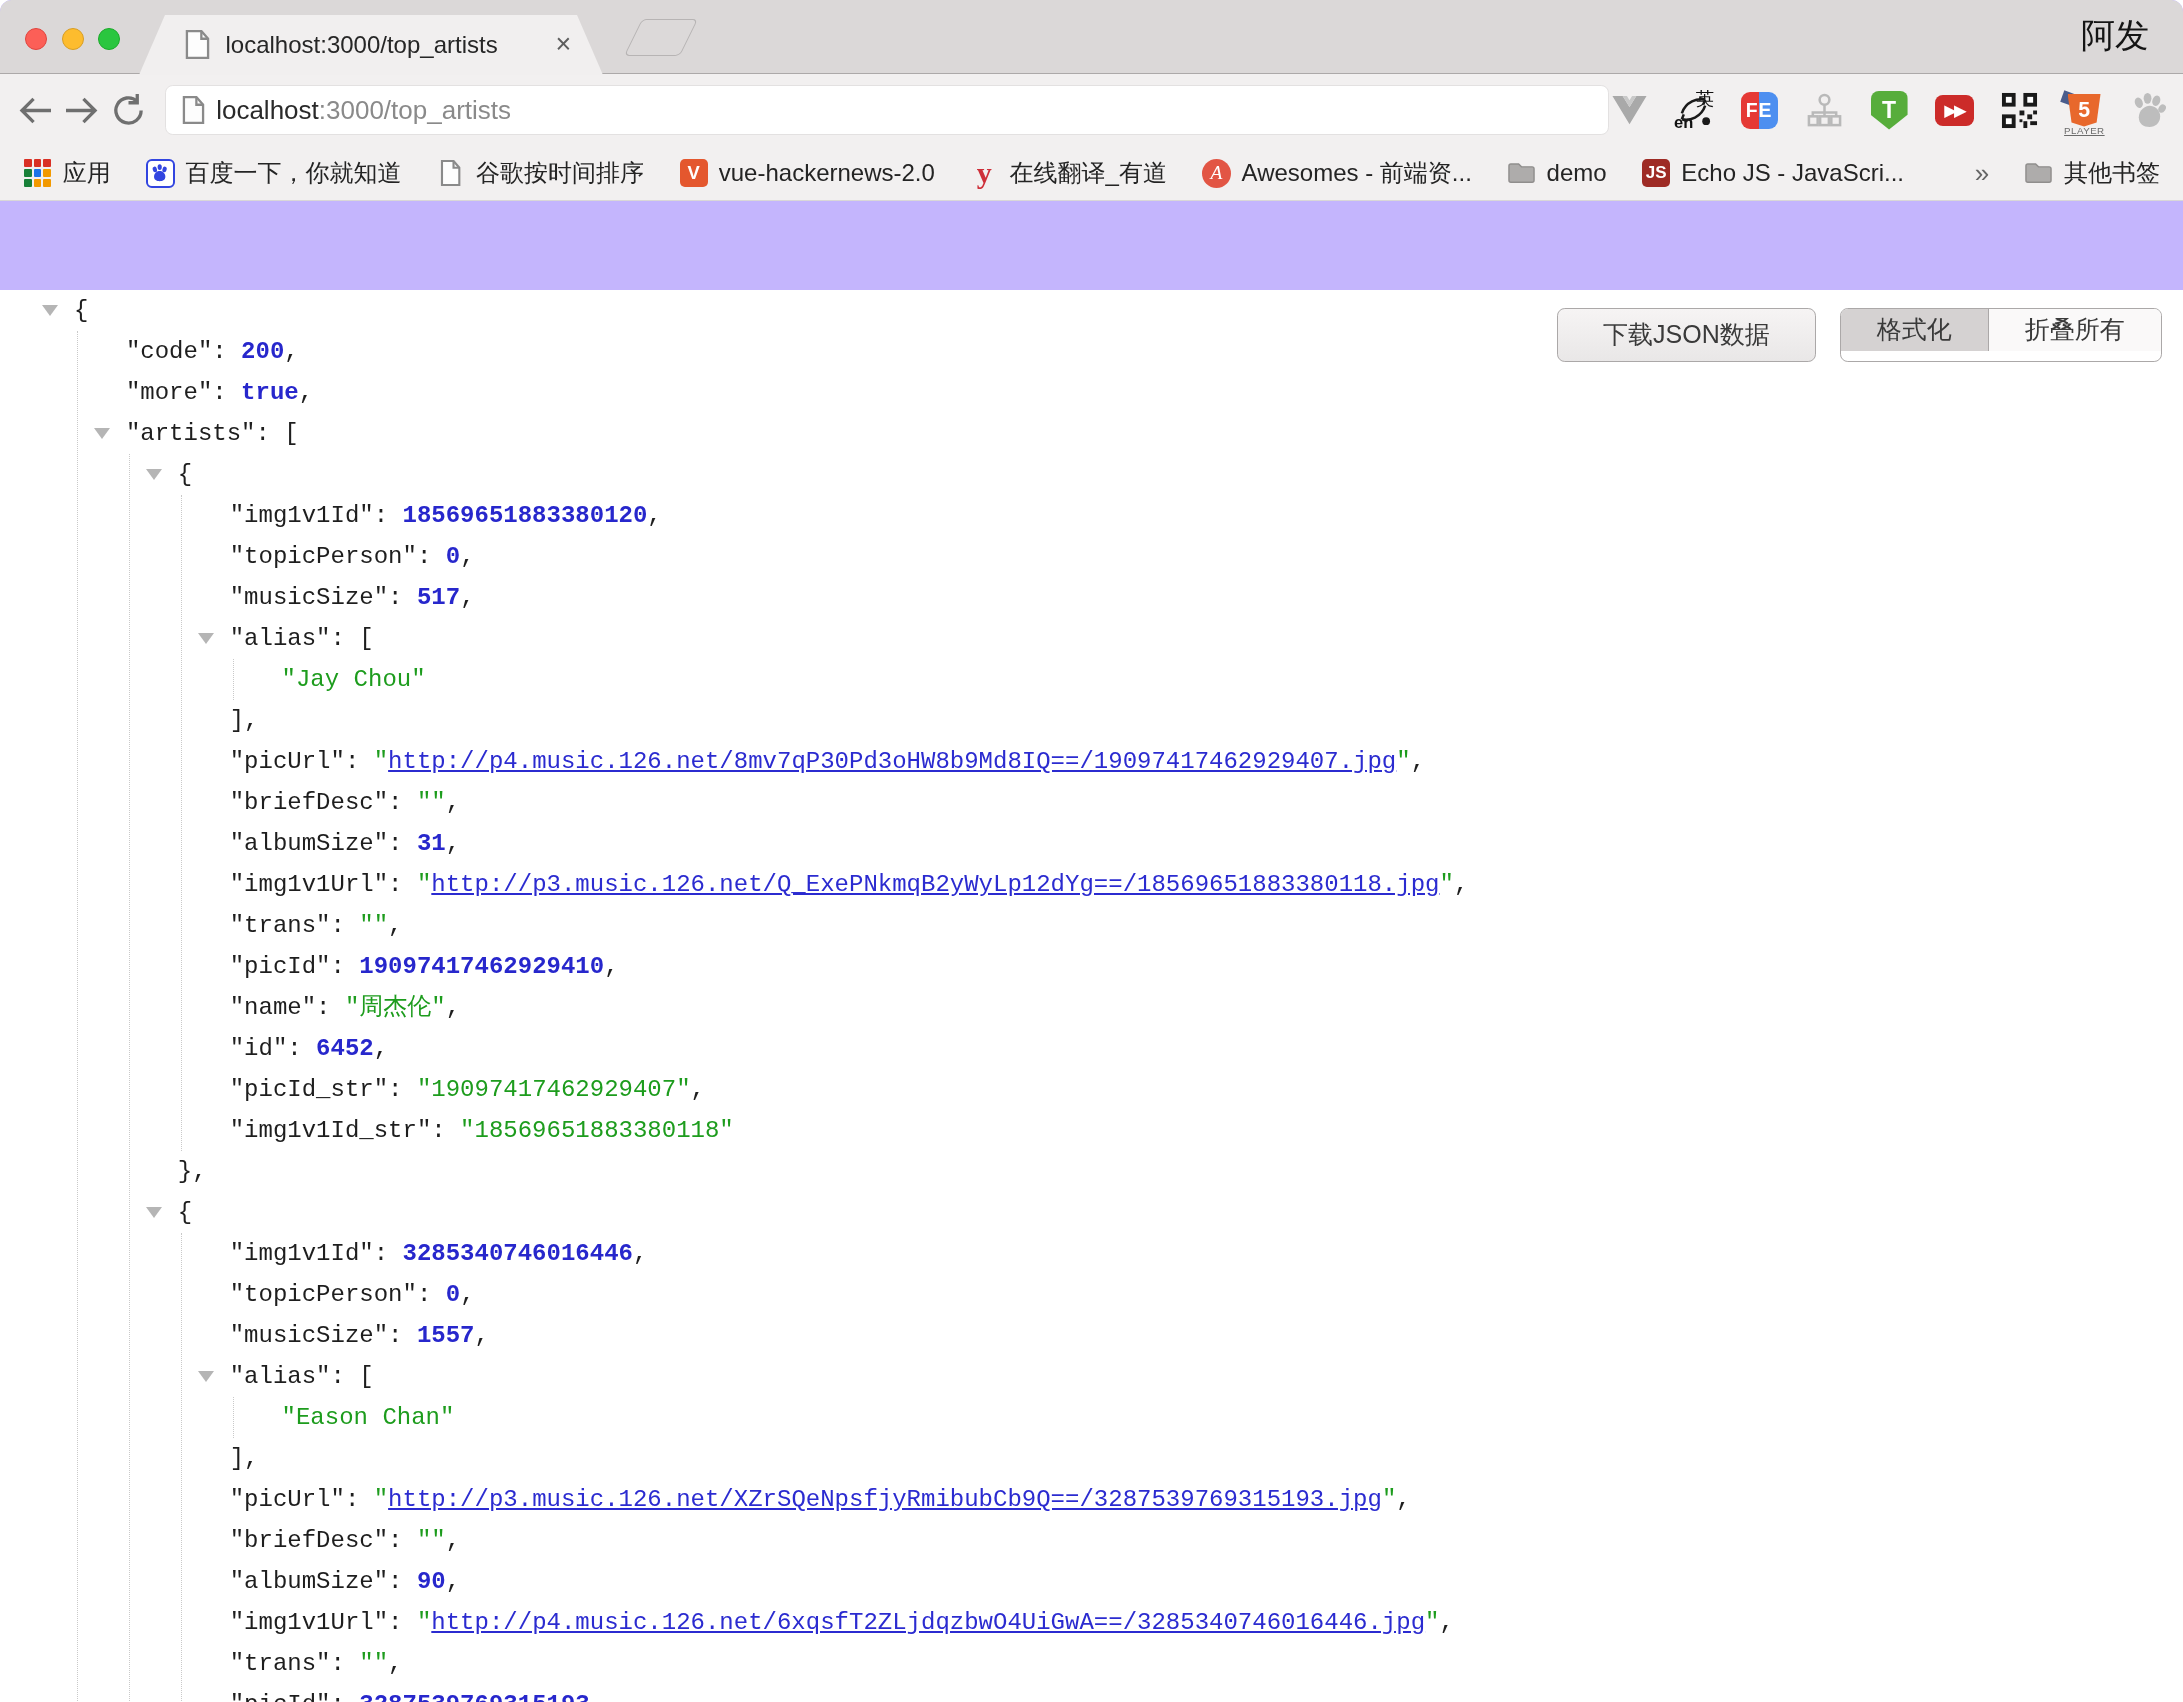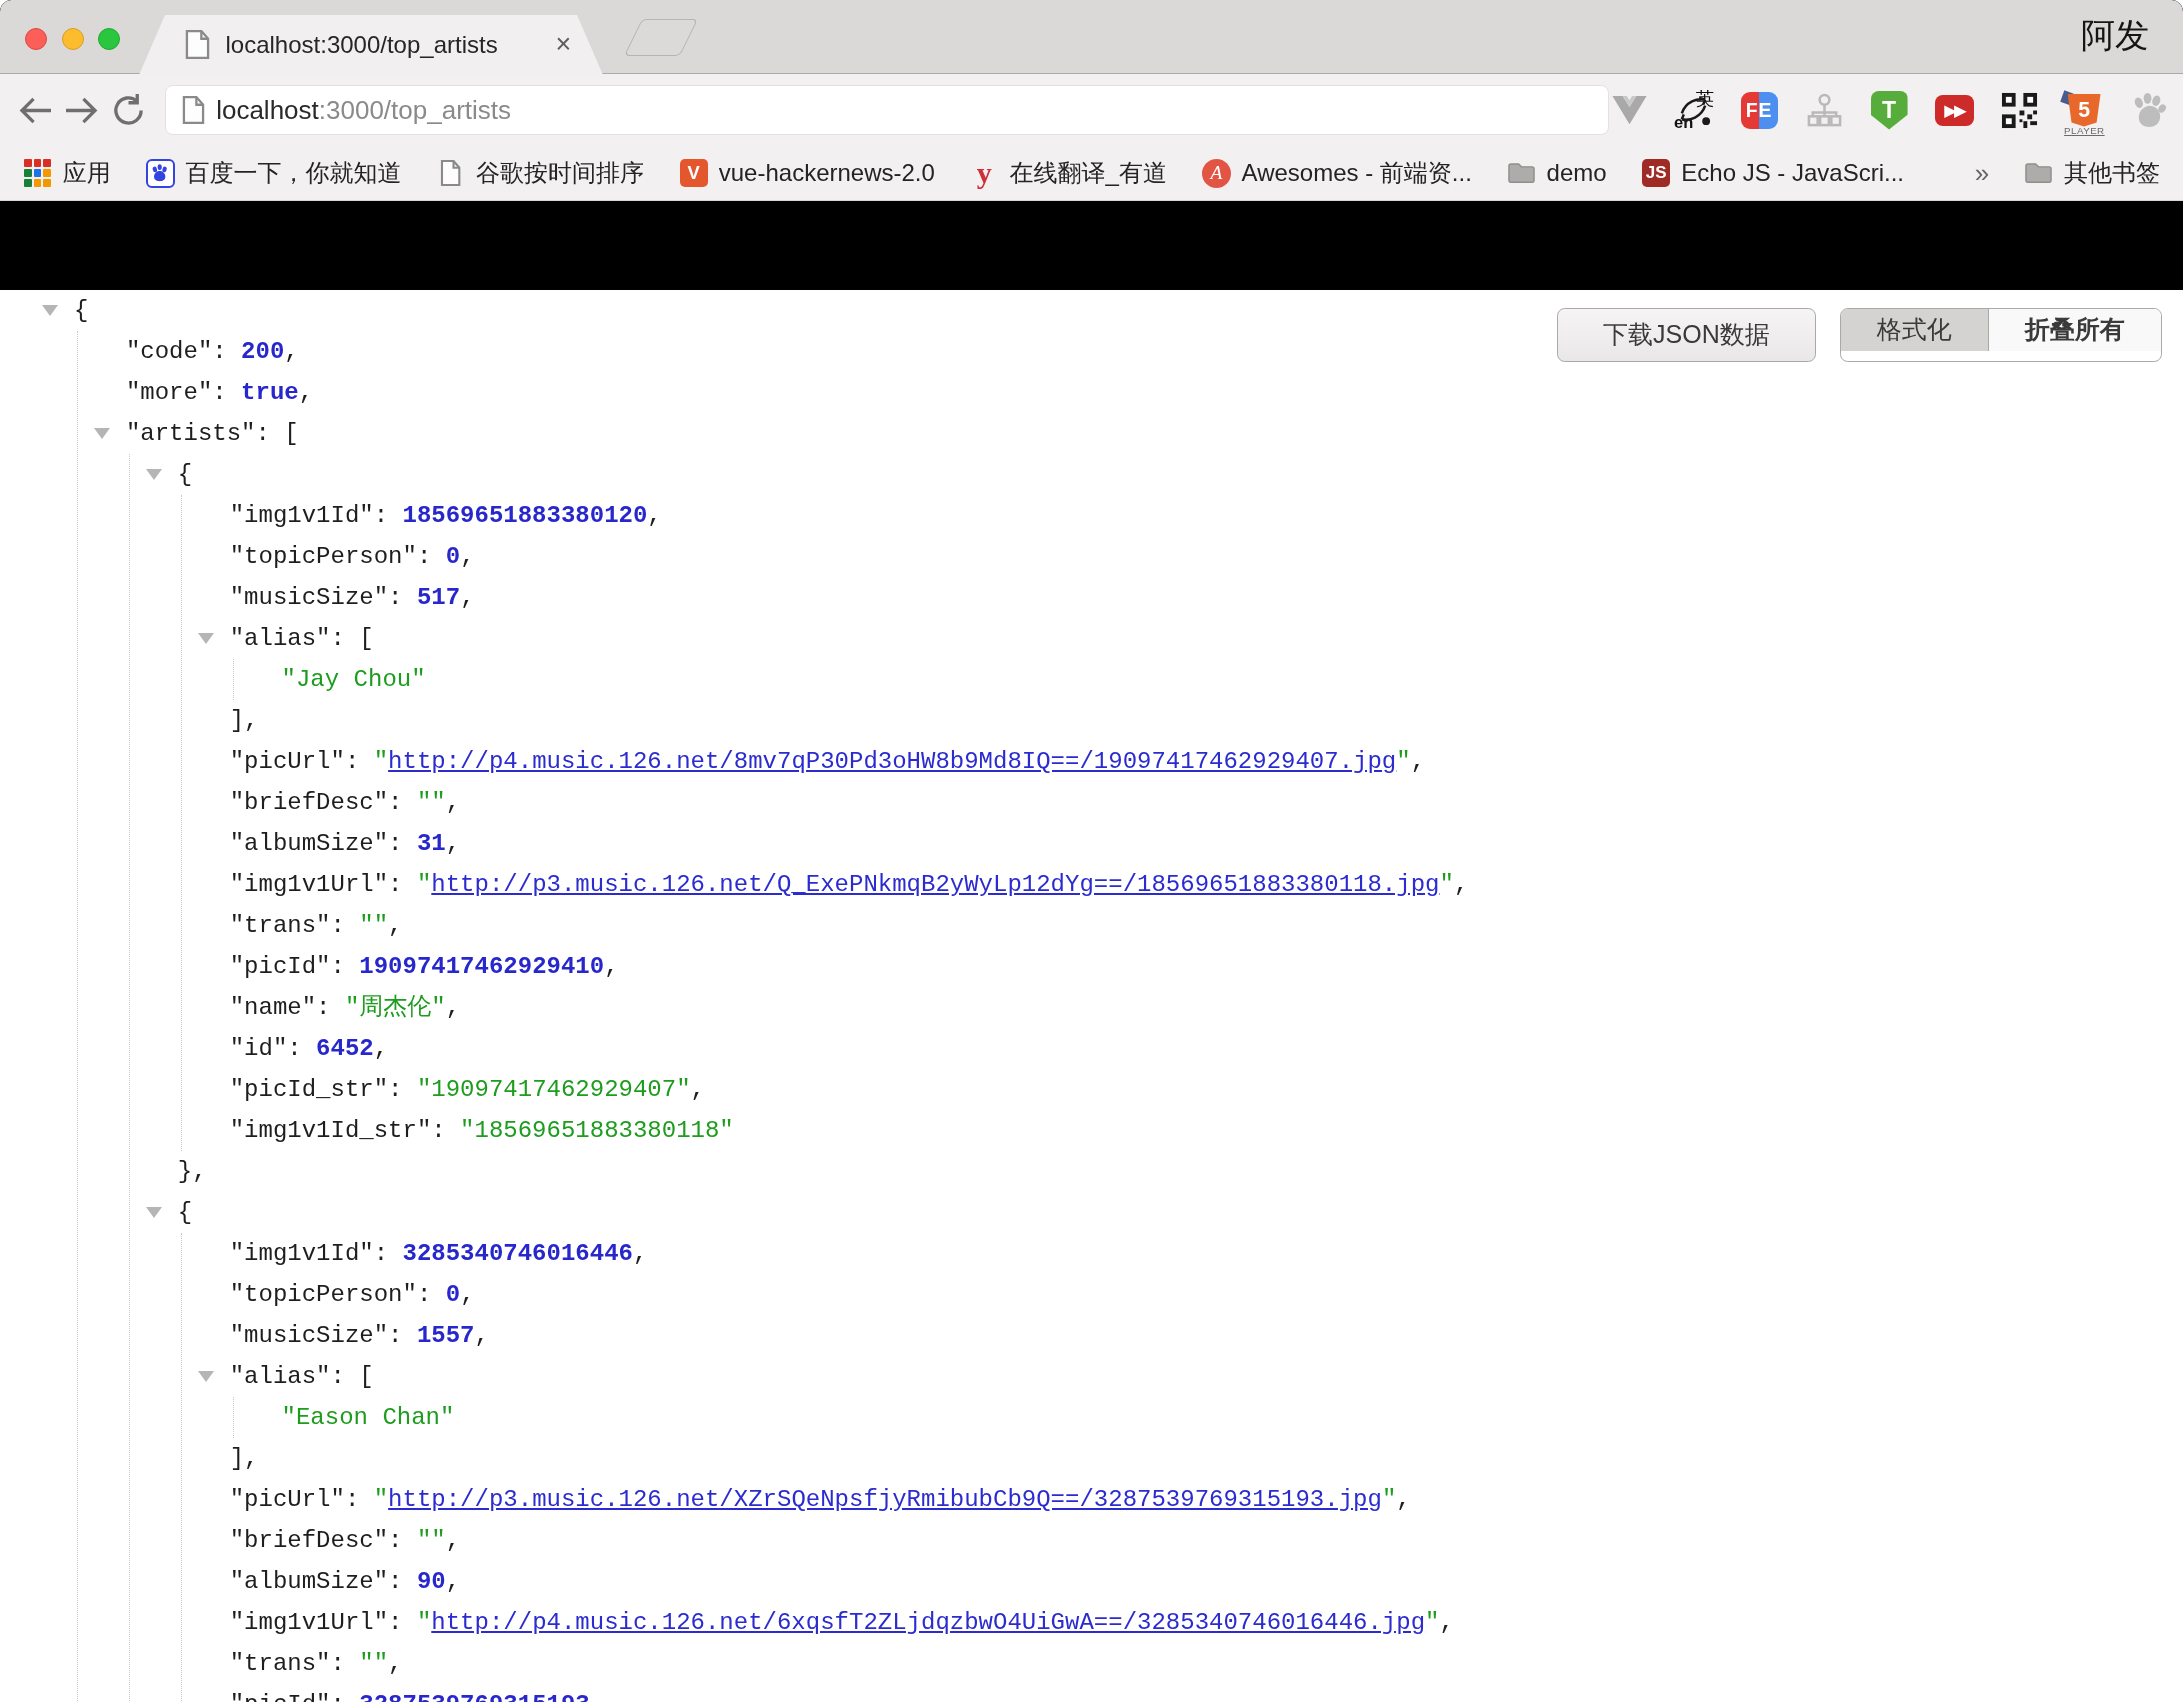--- a/index.html
+++ b/index.html
@@ -1,21 +1,21 @@
 <!DOCTYPE html>
 <html><head>
 <meta charset="utf-8">
 <style>
   * { box-sizing: border-box; }
   html,body { margin:0; padding:0; }
   body {
     width:2183px; height:1702px; overflow:hidden; background:#fff;
     font-family:"Liberation Sans", sans-serif;
   }
-  .window { width:2183px; height:1702px; border-radius:11.6px 11.6px 0 0; overflow:hidden; background:#000000; }
+  .window { width:2183px; height:1702px; border-radius:11.6px 11.6px 0 0; overflow:hidden; background:#c4b5fd; }
 
   
   .tabstrip { position:relative; height:74px; background:#DBD8D8; border-bottom:1.9px solid #ACA9A9; border-radius:11.6px 11.6px 0 0; }
   .lights { position:absolute; left:25px; top:28px; display:flex; gap:14.6px; }
   .light { width:22px; height:22px; border-radius:50%; }
   .light.red    { background:#FC5F57; border:1px solid #E0443E; }
   .light.yellow { background:#FDBC2E; border:1px solid #D89E24; }
   .light.green  { background:#2AC63F; border:1px solid #1AAB29; }
   .tab { position:absolute; left:139px; bottom:-1.9px; width:464px; height:60px; background:#F1EFEF;
          clip-path:polygon(26px 0, 438px 0, 464px 100%, 0 100%); }
@@ -76,21 +76,21 @@
   .chev { font-size:26px; color:#666; }
 
   
   .content { position:relative; height:1499px; background:#fff; }
   .page-buttons { position:absolute; top:17.5px; right:21.3px; display:flex; gap:24px; }
   .btn { height:54px; font-size:25px; color:#3A3A3A; display:flex; align-items:center; justify-content:center; }
   .btn-download { padding:0 45px; border:1.9px solid #ABA8A8; border-radius:7.8px; background:linear-gradient(#F6F4F4,#E9E7E7); }
   .btn-group { display:flex; border:1.9px solid #ABA8A8; border-radius:7.8px; overflow:hidden; }
   .seg { padding:0 36px; height:42px; }
   .seg-active { background:#D5D2D2; border-right:1.9px solid #ABA8A8; }
-  .seg-plain  { background:#FAF9F9;font-weight:bold; }
+  .seg-plain  { background:#FAF9F9; }
 
   
   .json { margin:89px 0 0 74px; font-family:"Liberation Mono","DejaVu Sans Mono",monospace; font-size:24px;
           line-height:41px; color:#1E1E1E; white-space:pre; }
   .jline { position:relative; height:41px; }
   .jchildren { margin-left:2.9px; border-left:1.9px dotted #C9C9C9; padding-left:48px; }
   .tri { position:absolute; left:-32px; top:14.6px; width:0; height:0;
          border-left:8.7px solid transparent; border-right:8.7px solid transparent; border-top:11.6px solid #B5B5B5; }
   .jnum { color:#2727CC; font-weight:bold; }
   .jstr { color:#1D9C1D; }

